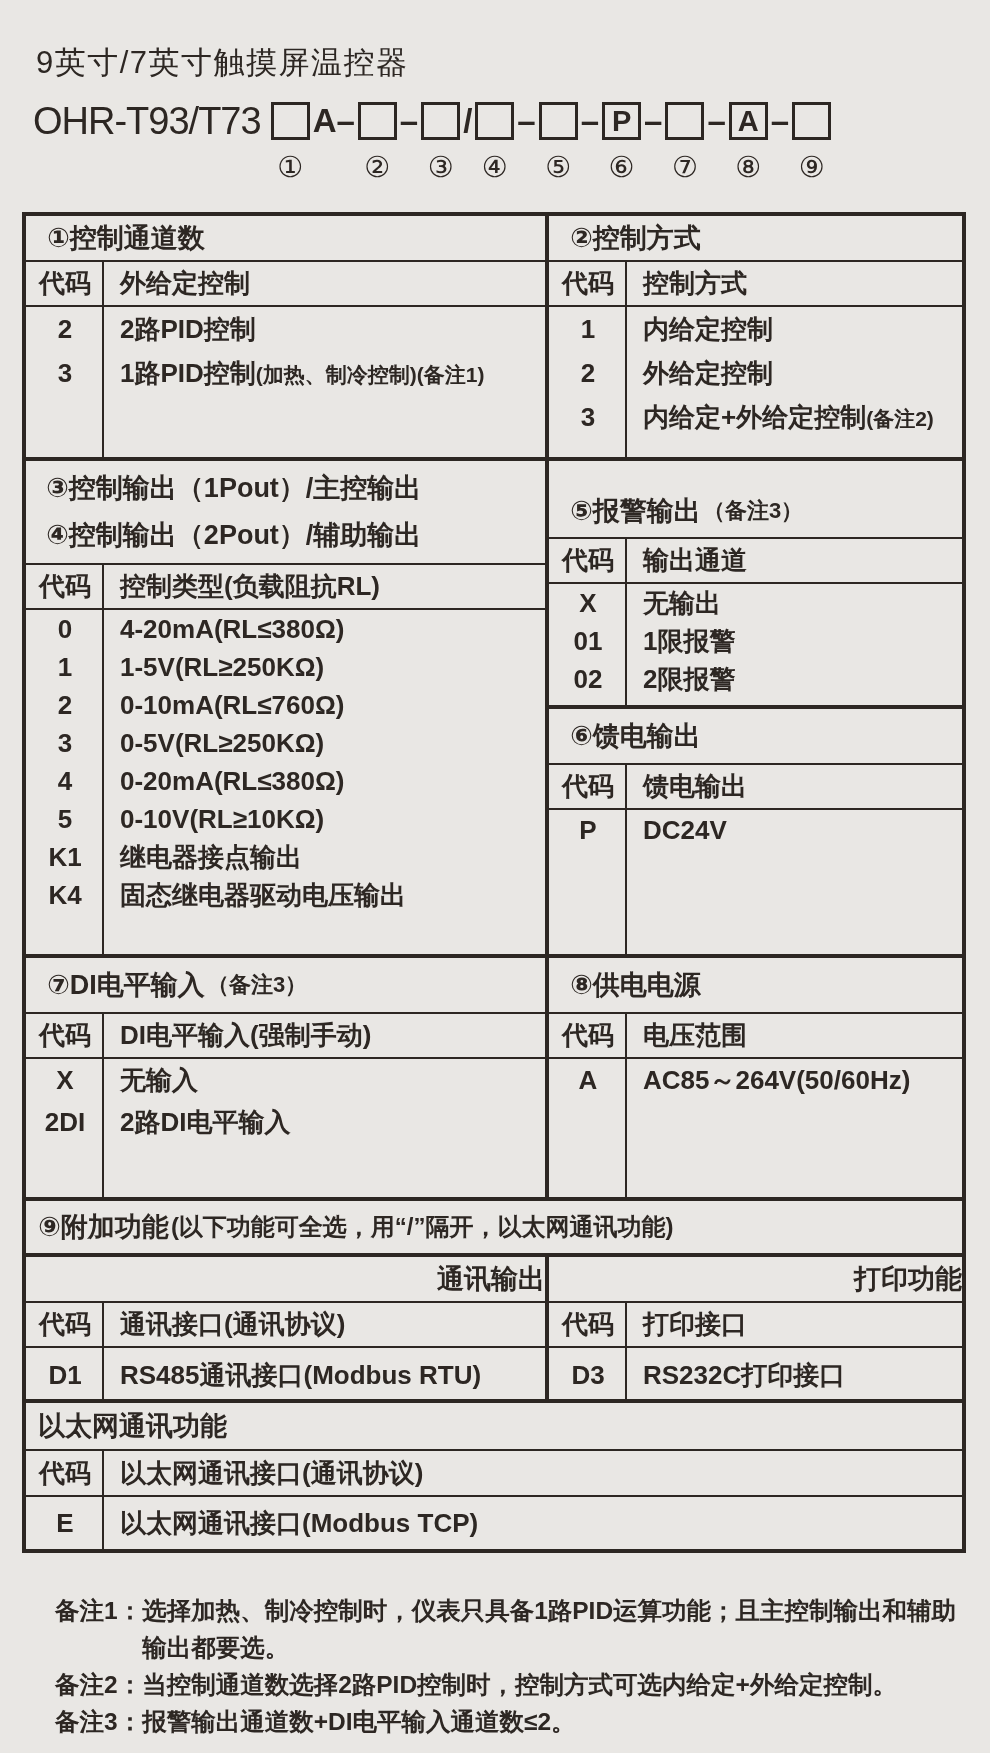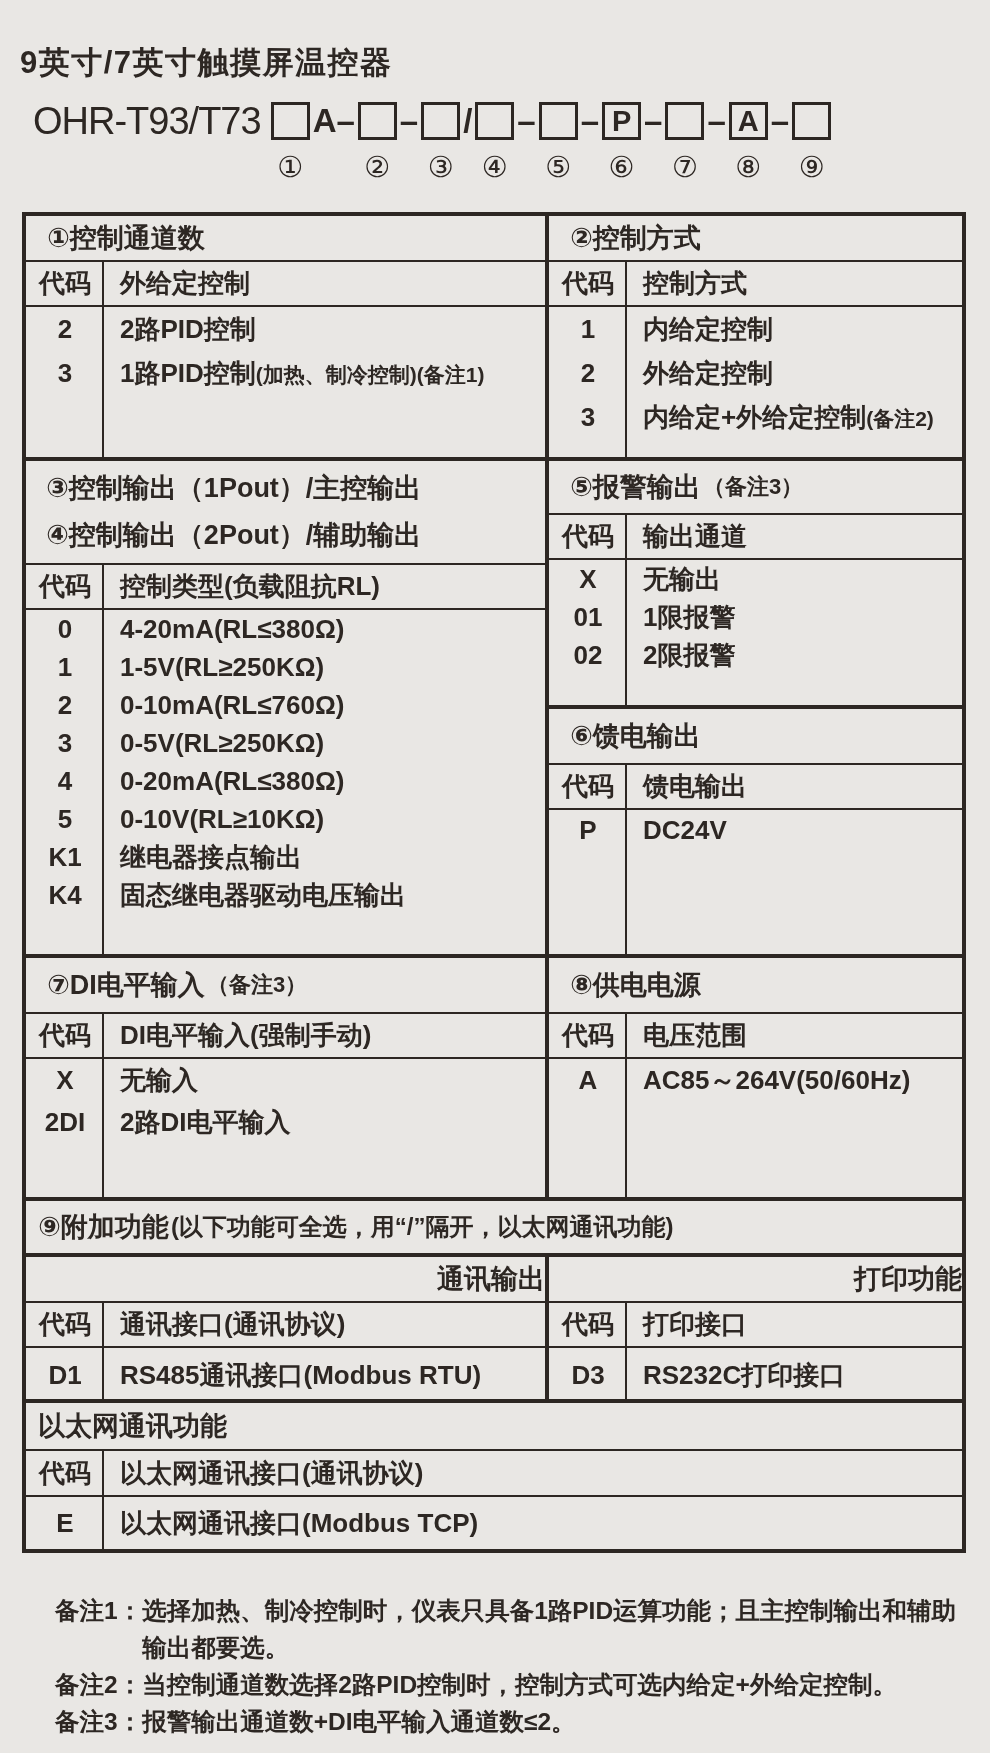--- a/index.html
+++ b/index.html
@@ -8,22 +8,22 @@
     height: 1753px;
     background: #e9e7e4;
     color: #2d2723;
     font-family: "Liberation Sans", "DejaVu Sans", sans-serif;
     position: relative;
     overflow: hidden;
   }
 
   
   .page-title {
-    position: absolute; left: 20px; top: 42px;
-    font-size: 31px; font-weight: 700; letter-spacing: 1.5px;
+    position: absolute; left: 36px; top: 42px;
+    font-size: 31px; font-weight: 400; letter-spacing: 1.5px;
   }
 
   
   .model-row {
     position: absolute; left: 33px; top: 99px;
     display: flex; align-items: flex-start;
   }
   .model-prefix {
     font-size: 38px; font-weight: 400; letter-spacing: -1px;
     line-height: 44px; margin-right: 10px; white-space: nowrap;
@@ -73,21 +73,21 @@
 
   
   .b1 { height: 245px; }
   .b1 .sec-hdr { height: 46px; }
   .b1 .row { height: 44px; }
 
   .b2 { height: 497px; }
   .sh-2l { height: 104px; padding-left: 20px; }
   .b2 .row { height: 38px; }
   .r-upper { height: 248px; border-bottom: 4px solid #2d2723; display: flex; flex-direction: column; }
-  .r-upper .sec-hdr { height: 54px; }
+  .r-upper .sec-hdr { height: 54px; margin-top: 24px; }
   .r-lower { flex: 1; display: flex; flex-direction: column; }
   .r-lower .sec-hdr { height: 56px; }
   .r-lower .row { height: 40px; }
 
   .b3 { height: 243px; }
   .b3 .sec-hdr { height: 56px; }
   .b3 .row { height: 42px; }
 
   .b4 { height: 202px; flex-direction: column; }
   .sh-9 { height: 56px; border-bottom: 4px solid #2d2723; padding-left: 12px; font-size: 27px; }

